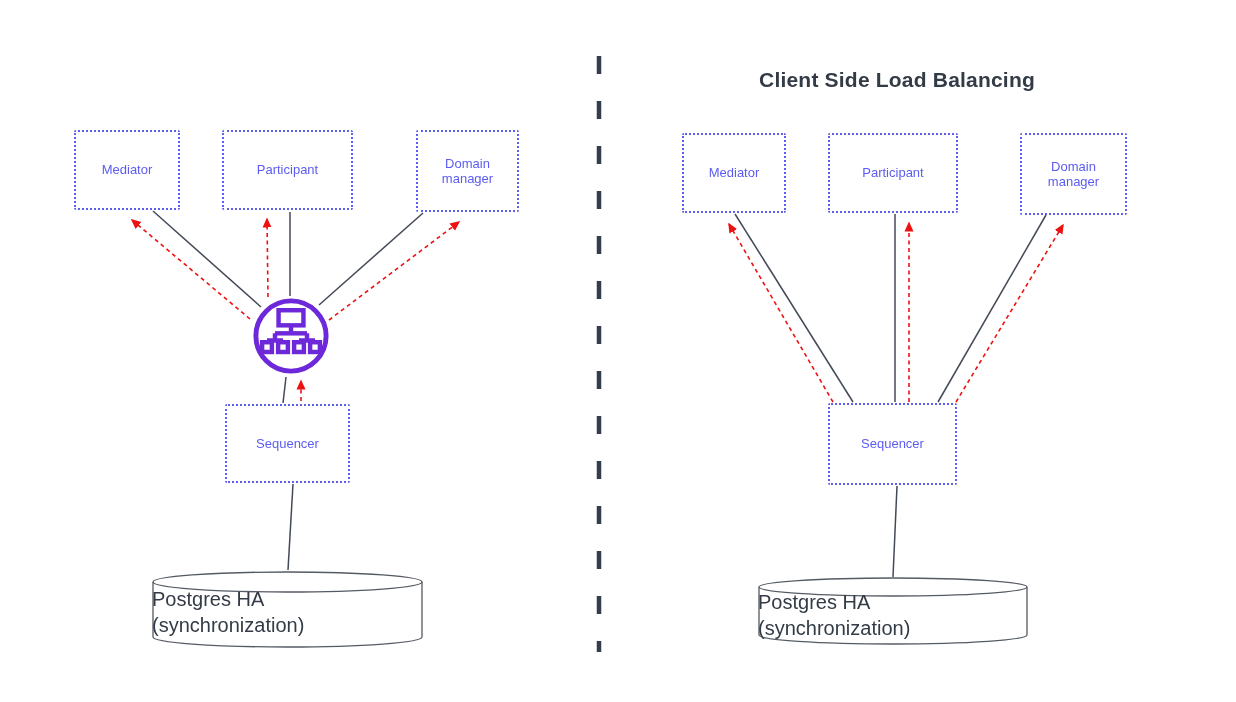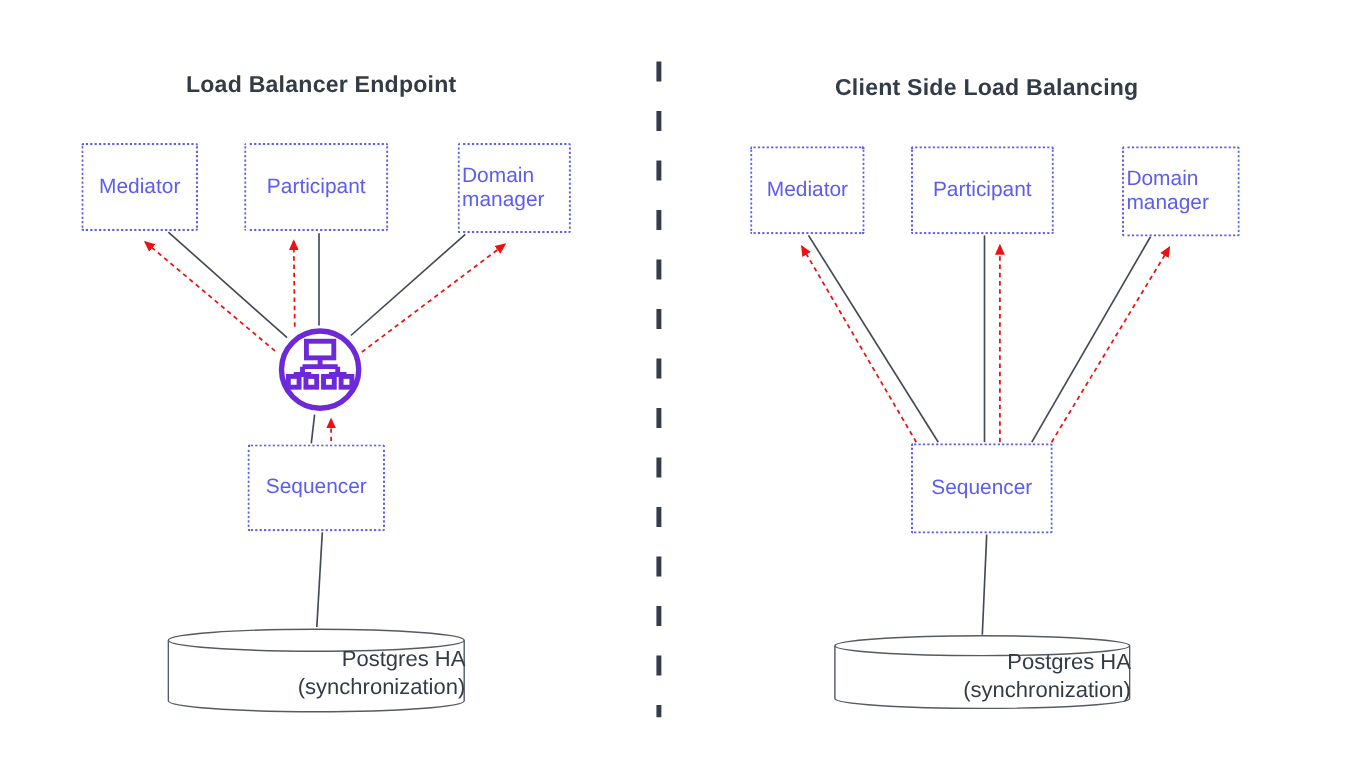--- a/index.html
+++ b/index.html
@@ -33,40 +33,41 @@
   .title-right { left: 687px; top: 68px; }
 
   .node {
     position: absolute;
     border: 2px dotted #5e5ef0;
     border-radius: 2px;
     background: #ffffff;
     display: flex;
     align-items: center;
     justify-content: center;
+    text-align: center;
     color: #5c5cf2;
-    font-size: 19px;
+    font-size: 13px;
     line-height: 1.18;
     padding: 2px;
   }
 
   .lb-icon-wrap {
     position: absolute;
     left: 251px; top: 296px;
     width: 80px; height: 80px;
   }
 
   .cylinder {
     position: absolute;
   }
   .cylinder svg { position: absolute; left: 0; top: 0; }
   .cylinder .db-label {
     position: absolute;
     left: 0; right: 0; top: 16px;
-    text-align: right;
+    text-align: left;
     font-size: 20px;
     line-height: 1.28;
     color: #333b46;
   }
 
   .annotation {
     position: absolute;
     left: 1044px; top: 275px;
     width: 125px;
     font-size: 13.5px;
@@ -125,21 +126,20 @@
       <line x1="897" y1="486" x2="893" y2="577"></line>
     </g>
 
     <g stroke="#ee1111" stroke-width="1.6" fill="none" stroke-dasharray="4 3.5">
       <line x1="833" y1="402" x2="729" y2="224" marker-end="url(#redArrow)"></line>
       <line x1="909" y1="402" x2="909" y2="223" marker-end="url(#redArrow)"></line>
       <line x1="956" y1="402" x2="1063" y2="225" marker-end="url(#redArrow)"></line>
     </g>
   </svg>
 
-  <div class="panel-title title-left">Load Balancer Endpoint</div>
   <div class="panel-title title-right">Client Side Load Balancing</div>
 
   <div class="node n-l-mediator">
     <span>Mediator</span>
   </div>
   <div class="node n-l-participant">
     <span>Participant</span>
   </div>
   <div class="node n-l-domain">
     <span>Domain manager</span>

